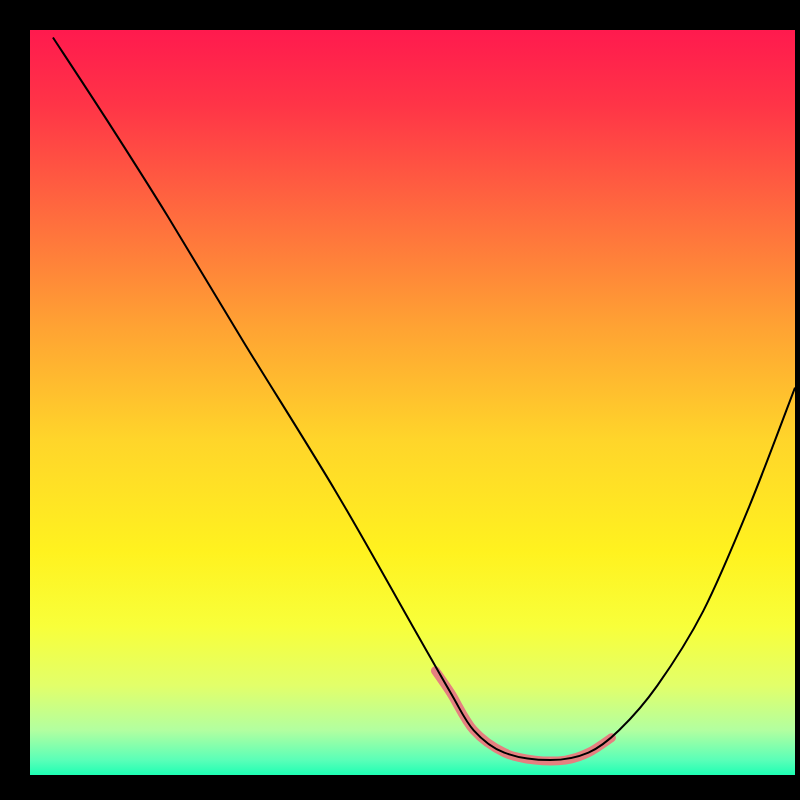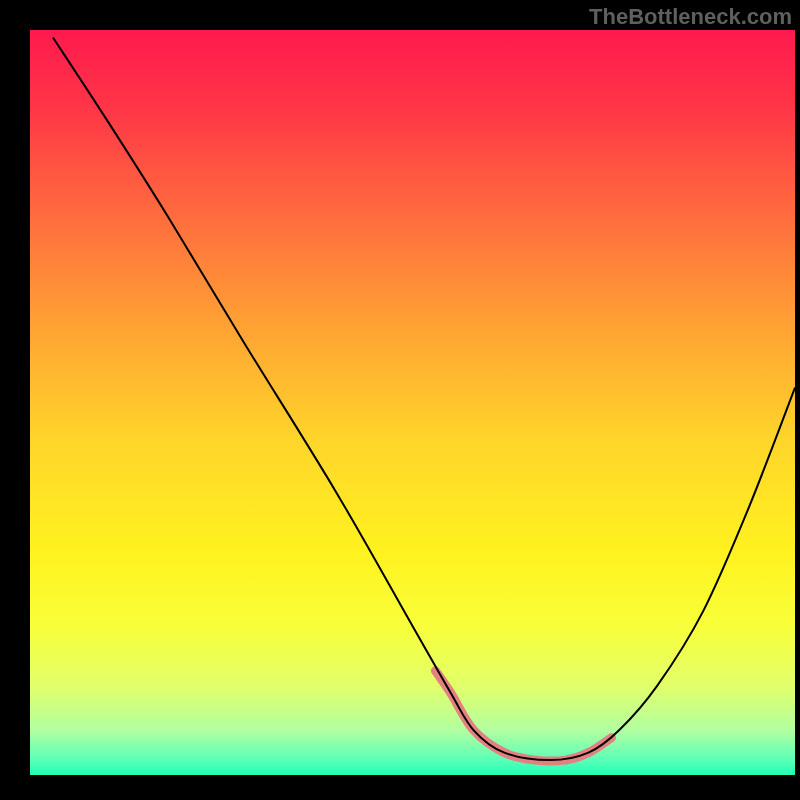--- a/index.html
+++ b/index.html
@@ -46,14 +46,13 @@
           <stop offset="88%" stop-color="#e2ff6a"></stop>
           <stop offset="94%" stop-color="#b2ffa0"></stop>
           <stop offset="98%" stop-color="#5affb8"></stop>
           <stop offset="100%" stop-color="#1effb4"></stop>
         </linearGradient>
       </defs>
       <rect x="30" y="30" width="765" height="745" fill="url(#bg-grad)"></rect>
       <path d="M 435.45000000000005 670.7 C 438.00000000000006 674.4250000000001, 444.37500000000006 683.1166666666667, 450.75000000000006 693.05 C 457.12500000000006 702.9833333333332, 464.775 720.3666666666666, 473.7 730.3 C 482.625 740.2333333333333, 494.1 747.6833333333333, 504.3 752.65 C 514.5 757.6166666666667, 524.7 758.8583333333333, 534.9000000000001 760.1 C 545.1000000000001 761.3416666666667, 556.575 761.3416666666667, 565.5 760.1 C 574.425 758.8583333333333, 580.8 756.375, 588.4499999999999 752.65 C 596.0999999999999 748.925, 607.5749999999999 740.2333333333333, 611.4 737.75" stroke="#e58080" stroke-width="9" stroke-linecap="round" stroke-linejoin="round" fill="none"></path>
       <path d="M 52.95 37.450000000000045 C 61.875 51.10833333333337, 87.375 89.59999999999998, 106.5 119.39999999999998 C 125.625 149.19999999999996, 144.75 179, 167.7 216.25 C 190.64999999999998 253.5, 216.15 296.95833333333337, 244.20000000000002 342.90000000000003 C 272.25 388.8416666666667, 307.95 444.71666666666664, 336 491.9 C 364.05 539.0833333333333, 393.375 592.475, 412.5 626 C 431.625 659.525, 440.55000000000007 675.6666666666666, 450.75000000000006 693.05 C 460.95000000000005 710.4333333333333, 464.775 720.3666666666666, 473.7 730.3 C 482.625 740.2333333333333, 491.55 747.6833333333333, 504.3 752.65 C 517.0500000000001 757.6166666666667, 536.1750000000001 760.1, 550.2 760.1 C 564.225 760.1, 576.9749999999999 757.6166666666667, 588.4499999999999 752.65 C 599.925 747.6833333333333, 607.575 741.4749999999999, 619.0500000000001 730.3 C 630.5250000000001 719.125, 643.275 705.4666666666667, 657.3 685.6 C 671.3249999999999 665.7333333333333, 687.9000000000001 640.9, 703.2 611.1 C 718.5 581.3000000000001, 733.8 544.0500000000001, 749.0999999999999 506.8 C 764.3999999999999 469.55, 787.35 407.46666666666664, 795 387.59999999999997" stroke="#000000" stroke-width="2" fill="none" stroke-linejoin="round"></path>
     </svg>
-  <div class="watermark">TheBottleneck.com</div>
 </div>
 
 </body></html>

